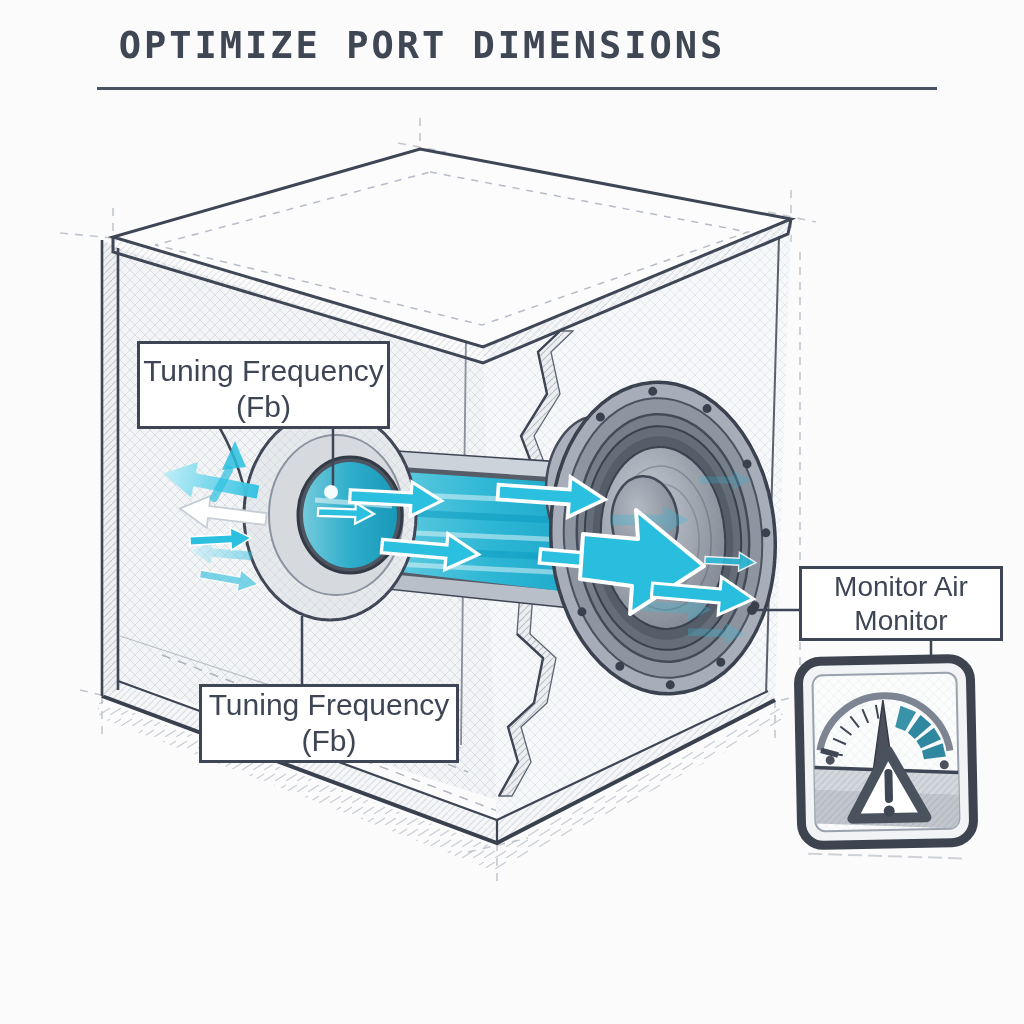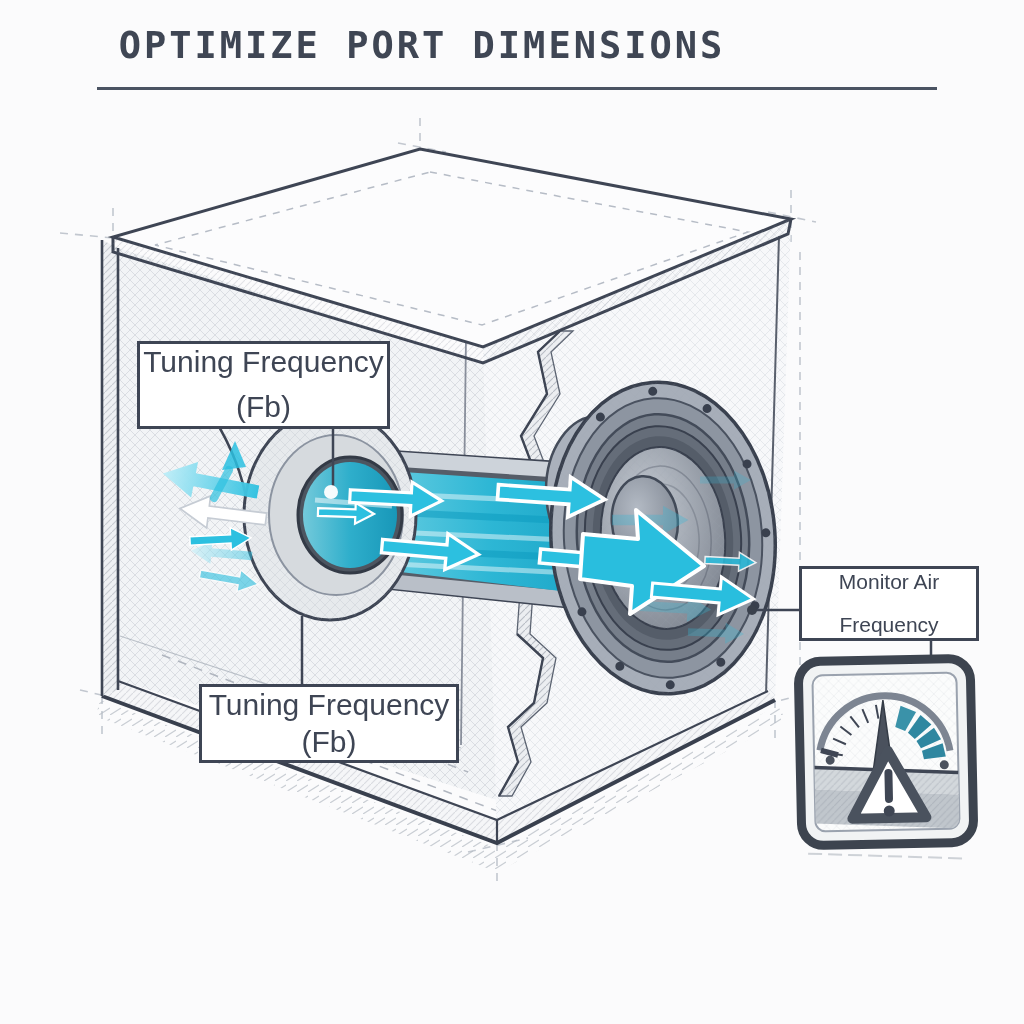--- a/index.html
+++ b/index.html
@@ -4,26 +4,26 @@
 <style>
   html,body{margin:0;padding:0;background:#ffffff;}
   #stage{position:relative;width:1024px;height:1024px;background:#fbfbfc;overflow:hidden;
          font-family:"Liberation Sans",sans-serif;}
   #stage svg{position:absolute;left:0;top:0;}
   .title{position:absolute;left:0;top:24px;width:844px;text-align:center;
          font-family:"DejaVu Sans Mono",monospace;font-size:37px;font-weight:700;
          letter-spacing:3px;color:#3f4654;white-space:nowrap;}
   .title-rule{position:absolute;left:97px;top:87px;width:840px;height:3px;background:#4a5362;}
   .callout{position:absolute;box-sizing:border-box;background:#ffffff;border:3px solid #3e4554;
-           color:#3e4554;text-align:center;display:flex;flex-direction:column;justify-content:space-between;
+           color:#3e4554;text-align:center;display:flex;flex-direction:column;justify-content:flex-end;
            line-height:1.22;z-index:5;}
   .callout .l1,.callout .l2{display:block;}
   #co-top{left:137px;top:341px;width:253px;height:88px;font-size:30px;}
   #co-bottom{left:199px;top:684px;width:260px;height:79px;font-size:30px;}
-  #co-right{left:799px;top:566px;width:180px;height:75px;font-size:21px;}
+  #co-right{left:799px;top:566px;width:204px;height:75px;font-size:28px;}
 </style>
 </head>
 <body>
 
 <div id="stage">
 
 <svg width="1024" height="1024" viewBox="0 0 1024 1024">
   <defs>
     <pattern id="xh" width="10" height="10" patternUnits="userSpaceOnUse">
       <path d="M0,10L10,0M0,0L10,10" stroke="#9aa2ae" stroke-width="0.7" opacity="0.5"></path>
@@ -257,16 +257,16 @@
   <span class="l2">(Fb)</span>
 </div>
 
 <div class="callout" id="co-bottom">
   <span class="l1">Tuning Frequency</span>
   <span class="l2">(Fb)</span>
 </div>
 
 <div class="callout" id="co-right">
   <span class="l1">Monitor Air</span>
-  <span class="l2">Frequency</span>
+  <span class="l2">Monitor</span>
 </div>
 
 </div>
 
 </body></html>

